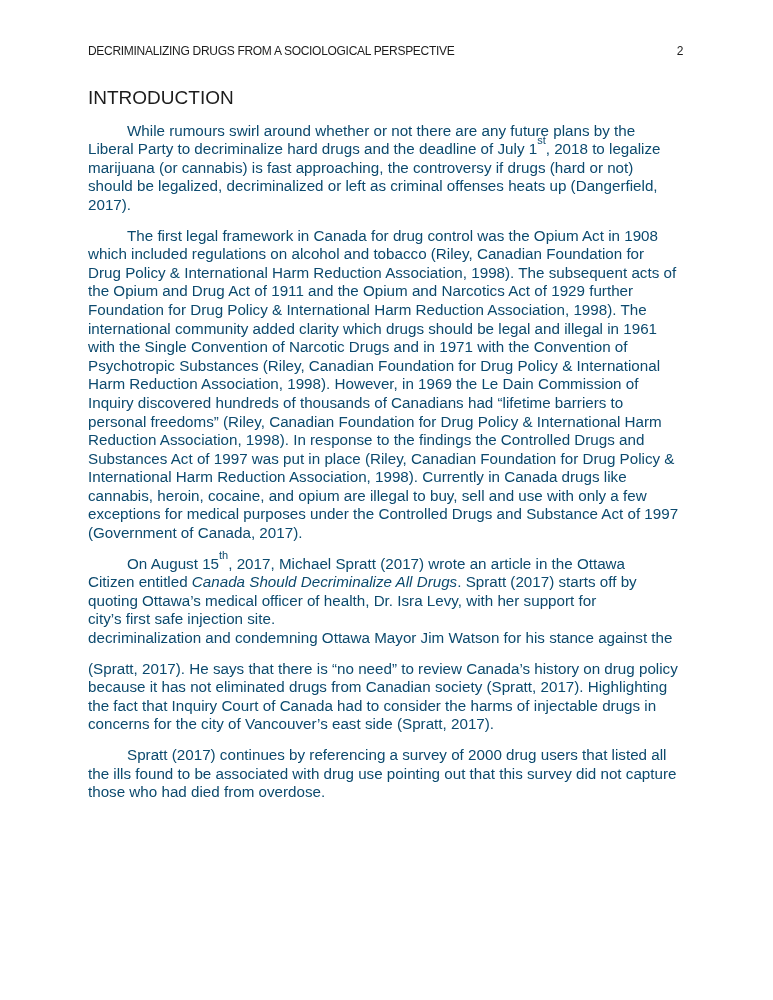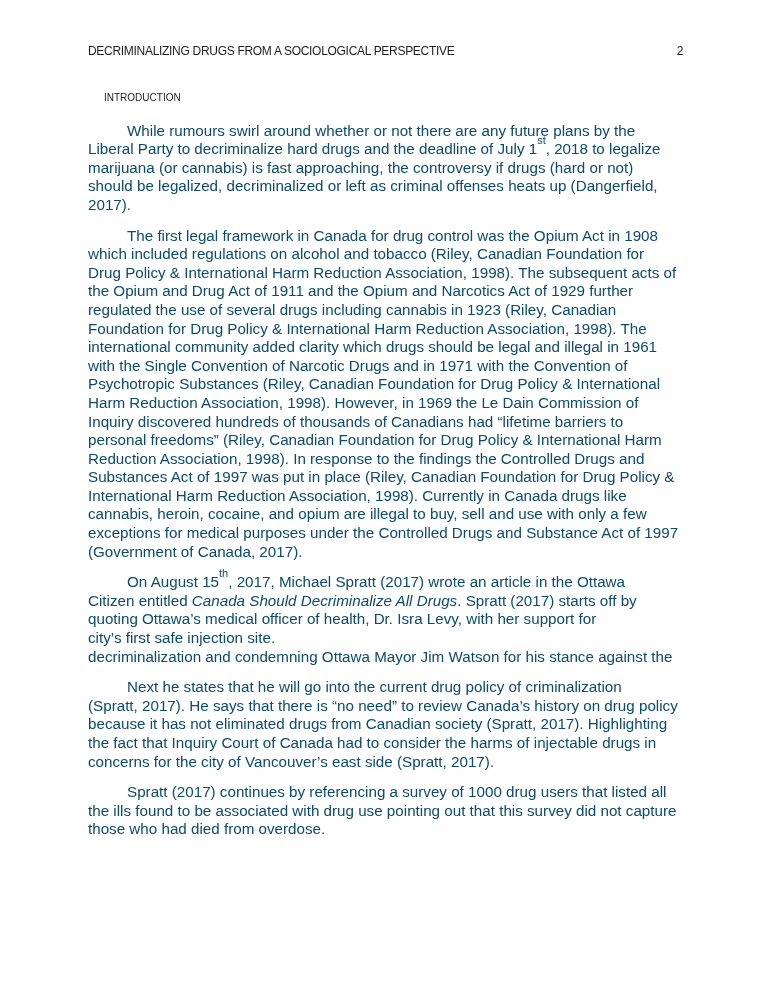--- a/index.html
+++ b/index.html
@@ -19,24 +19,24 @@
   .hdr {
     display: flex;
     justify-content: space-between;
     align-items: flex-start;
     font-size: 12px;
     letter-spacing: -0.3px;
     line-height: 14px;
     color: #1c1c1c;
   }
   .heading {
-    font-size: 10px;
+    font-size: 19px;
     line-height: 18.6px;
     font-weight: normal;
-    margin: 31px 0 14px 16px;
+    margin: 31px 0 14px 0;
     color: #1c1c1c;
   }
   .para { margin: 0 0 12px 0; }
   .line {
     font-size: 15.2px;
     line-height: 18.6px;
     white-space: nowrap;
     color: #0c4a6e;
   }
   .line.first { padding-left: 39px; }
@@ -63,21 +63,20 @@
         <div class="line">Liberal Party to decriminalize hard drugs and the deadline of July 1<sup>st</sup>, 2018 to legalize</div>
         <div class="line">marijuana (or cannabis) is fast approaching, the controversy if drugs (hard or not)</div>
         <div class="line">should be legalized, decriminalized or left as criminal offenses heats up (Dangerfield,</div>
         <div class="line">2017).</div>
       </div>
       <div class="para">
         <div class="line first">The first legal framework in Canada for drug control was the Opium Act in 1908</div>
         <div class="line">which included regulations on alcohol and tobacco (Riley, Canadian Foundation for</div>
         <div class="line">Drug Policy &amp; International Harm Reduction Association, 1998). The subsequent acts of</div>
         <div class="line">the Opium and Drug Act of 1911 and the Opium and Narcotics Act of 1929 further</div>
-        <div class="line">regulated the use of several drugs including cannabis in 1923 (Riley, Canadian</div>
         <div class="line">Foundation for Drug Policy &amp; International Harm Reduction Association, 1998). The</div>
         <div class="line">international community added clarity which drugs should be legal and illegal in 1961</div>
         <div class="line">with the Single Convention of Narcotic Drugs and in 1971 with the Convention of</div>
         <div class="line">Psychotropic Substances (Riley, Canadian Foundation for Drug Policy &amp; International</div>
         <div class="line">Harm Reduction Association, 1998). However, in 1969 the Le Dain Commission of</div>
         <div class="line">Inquiry discovered hundreds of thousands of Canadians had “lifetime barriers to</div>
         <div class="line">personal freedoms” (Riley, Canadian Foundation for Drug Policy &amp; International Harm</div>
         <div class="line">Reduction Association, 1998). In response to the findings the Controlled Drugs and</div>
         <div class="line">Substances Act of 1997 was put in place (Riley, Canadian Foundation for Drug Policy &amp;</div>
         <div class="line">International Harm Reduction Association, 1998). Currently in Canada drugs like</div>
@@ -86,25 +85,24 @@
         <div class="line">(Government of Canada, 2017).</div>
       </div>
       <div class="para">
         <div class="line first">On August 15<sup>th</sup>, 2017, Michael Spratt (2017) wrote an article in the Ottawa</div>
         <div class="line">Citizen entitled <i>Canada Should Decriminalize All Drugs</i>. Spratt (2017) starts off by</div>
         <div class="line">quoting Ottawa’s medical officer of health, Dr. Isra Levy, with her support for</div>
         <div class="line">city’s first safe injection site.</div>
         <div class="line">decriminalization and condemning Ottawa Mayor Jim Watson for his stance against the</div>
       </div>
       <div class="para">
-        <div class="line first">Next he states that he will go into the current drug policy of criminalization</div>
         <div class="line">(Spratt, 2017). He says that there is “no need” to review Canada’s history on drug policy</div>
         <div class="line">because it has not eliminated drugs from Canadian society (Spratt, 2017). Highlighting</div>
         <div class="line">the fact that Inquiry Court of Canada had to consider the harms of injectable drugs in</div>
         <div class="line">concerns for the city of Vancouver’s east side (Spratt, 2017).</div>
       </div>
       <div class="para">
-        <div class="line first">Spratt (2017) continues by referencing a survey of 1000 drug users that listed all</div>
+        <div class="line first">Spratt (2017) continues by referencing a survey of 2000 drug users that listed all</div>
         <div class="line">the ills found to be associated with drug use pointing out that this survey did not capture</div>
         <div class="line">those who had died from overdose.</div>
       </div>
     </div>
 </div>
 
 </body></html>

